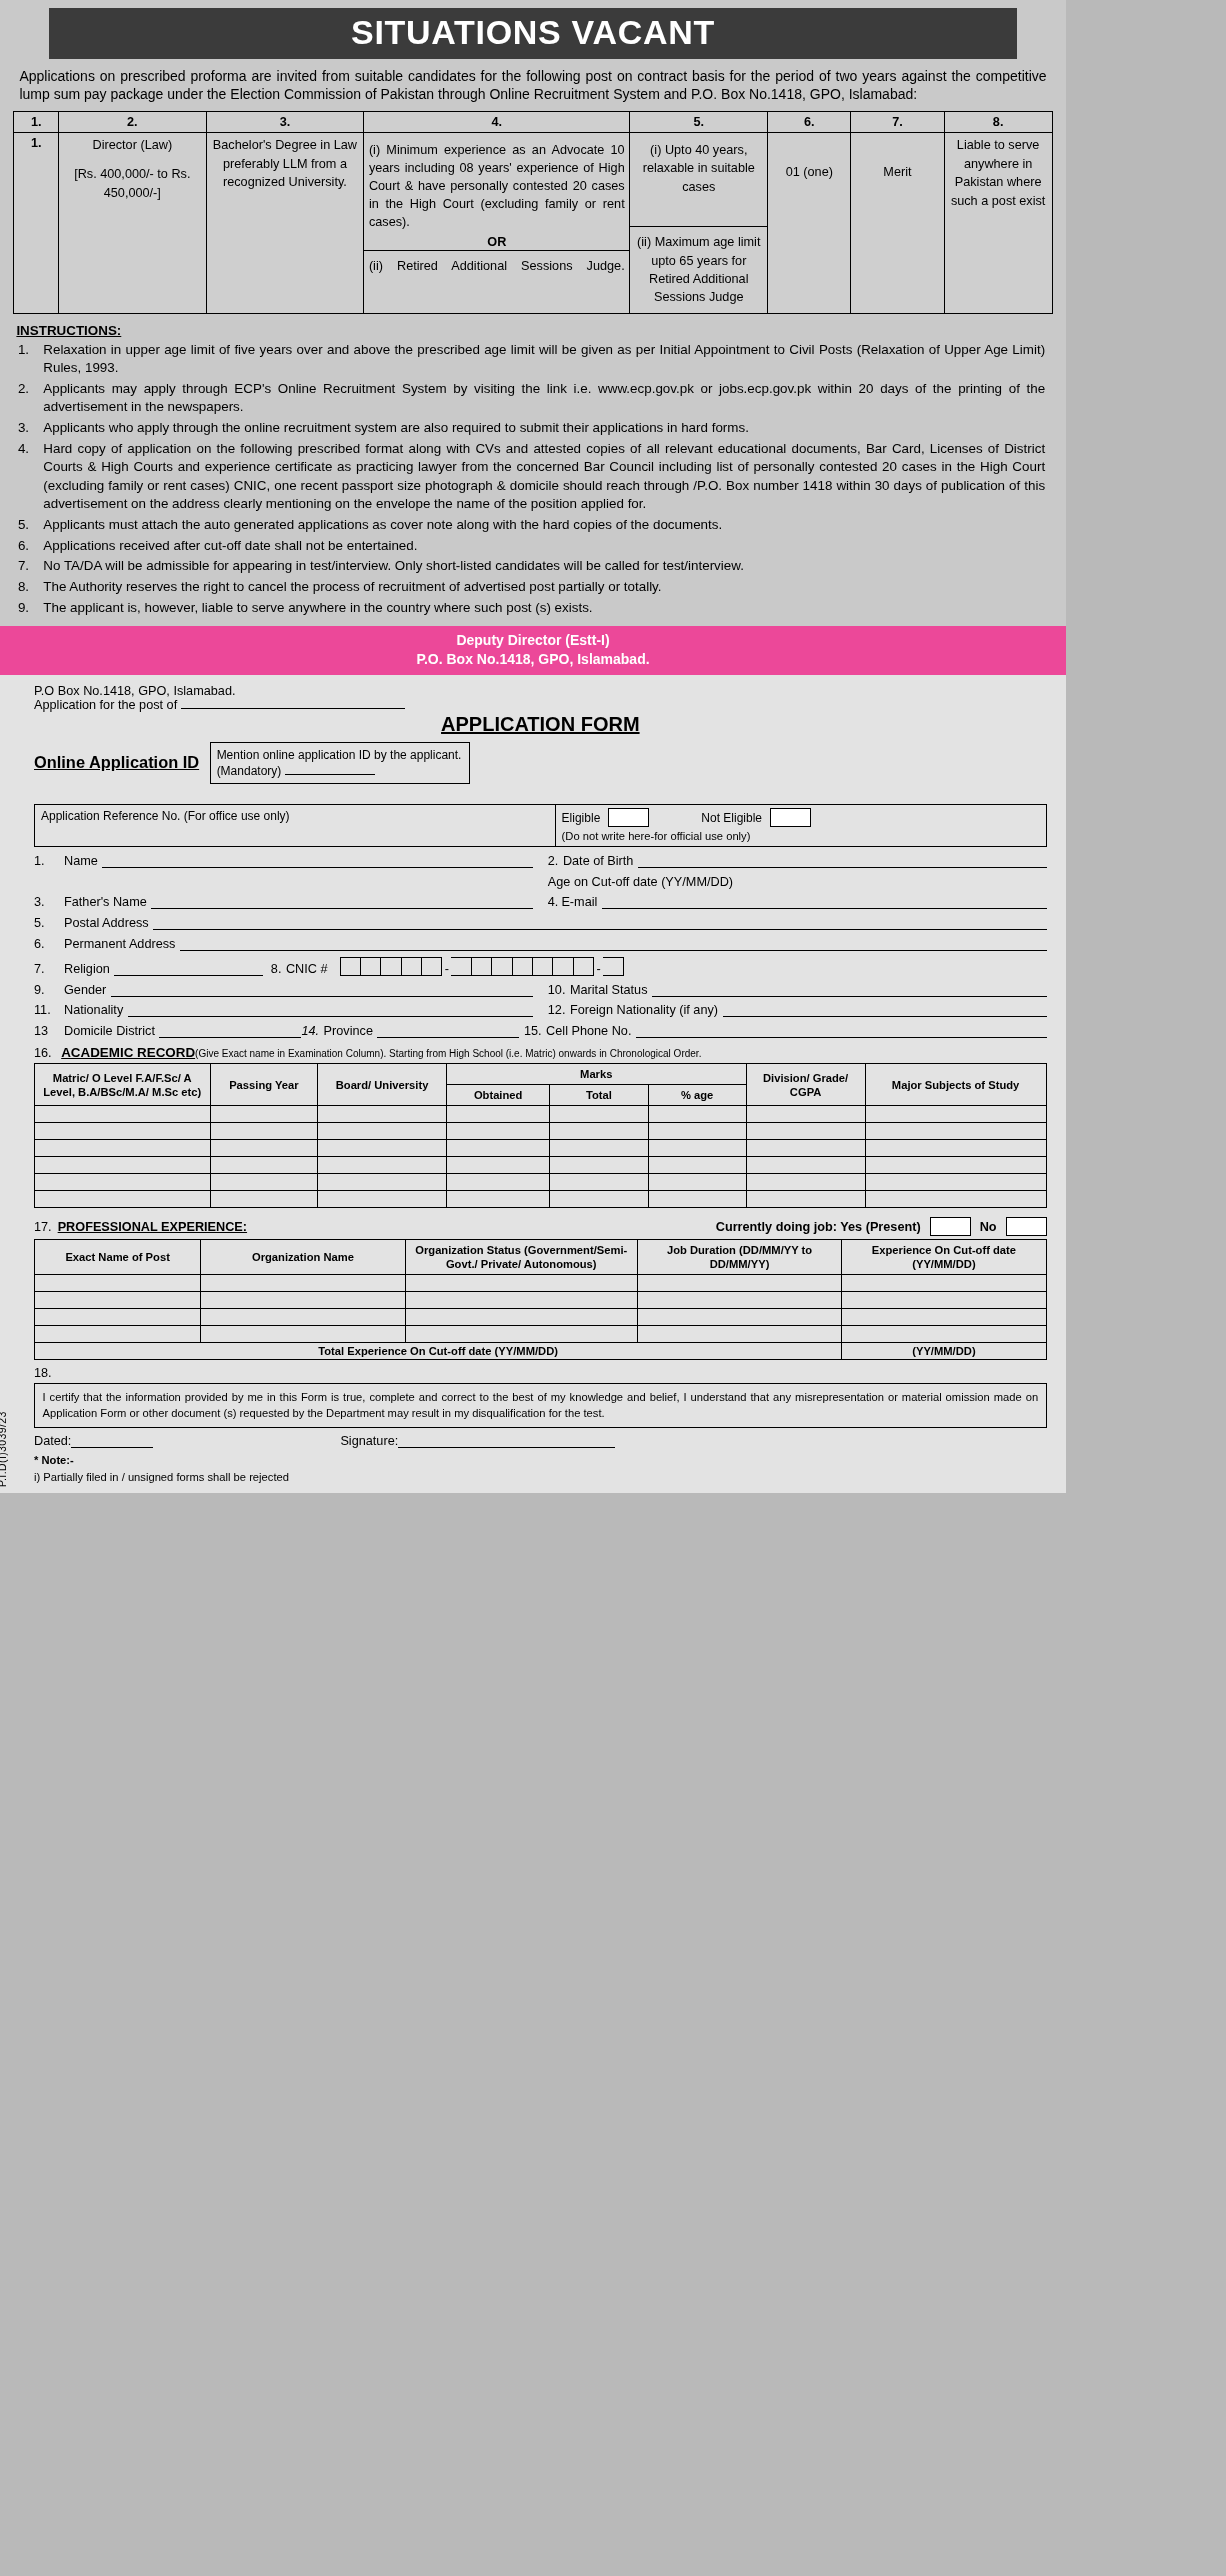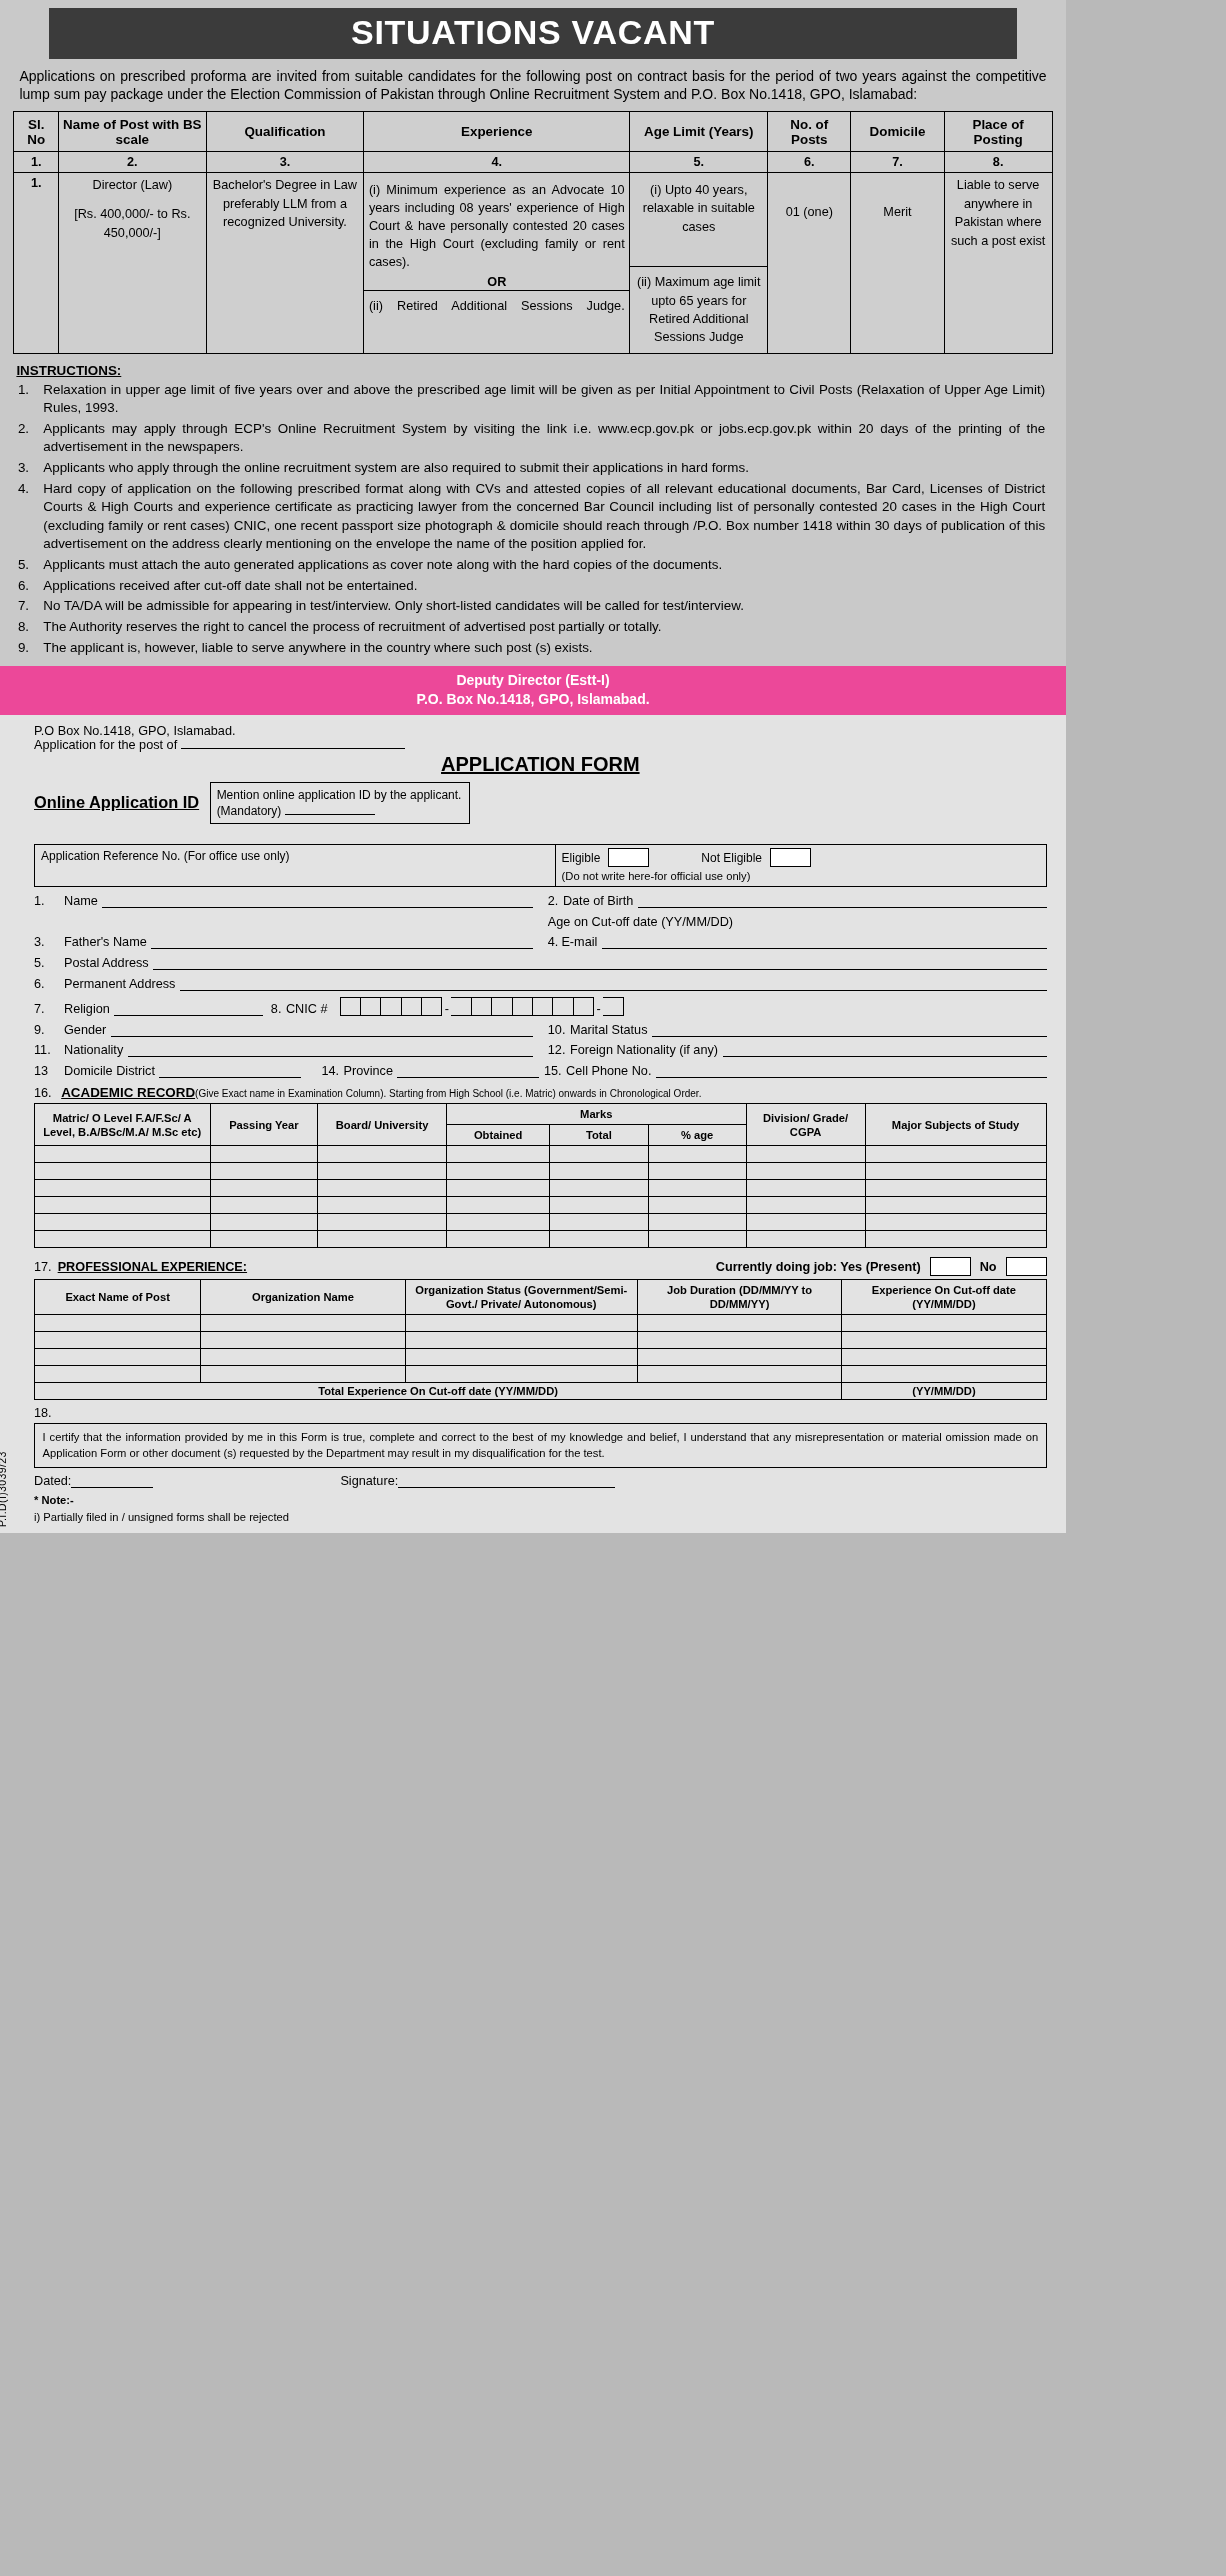--- a/index.html
+++ b/index.html
@@ -160,30 +160,20 @@
       <col style="width:34px">
       <col style="width:112px">
       <col style="width:120px">
       <col style="width:202px">
       <col style="width:105px">
       <col style="width:63px">
       <col style="width:71px">
       <col style="width:82px">
     </colgroup>
     <tbody>
-        <tr>
-      <th>Sl. No</th>
-      <th>Name of Post with BS scale</th>
-      <th>Qualification</th>
-      <th>Experience</th>
-      <th>Age Limit (Years)</th>
-      <th>No. of Posts</th>
-      <th>Domicile</th>
-      <th>Place of Posting</th>
-    </tr>
     <tr>
       <td class="num">1.</td>
       <td class="num">2.</td>
       <td class="num">3.</td>
       <td class="num">4.</td>
       <td class="num">5.</td>
       <td class="num">6.</td>
       <td class="num">7.</td>
       <td class="num">8.</td>
     </tr>
@@ -386,21 +376,21 @@
           <span class="flab" style="margin-right:4.5px;">12.</span>
           <span class="flab">Foreign Nationality (if any)</span>
           <span class="fill"></span>
         </div>
       </div>
 
       <div class="frow">
         <span class="fnum">13</span>
         <span class="flab">Domicile District</span>
         <span class="fill" style="max-width:142px;"></span>
-        <span class="flab" style="margin-left:20px;">14.</span>
+        <span class="flab" style="margin-left:0;font-style:italic;">14.</span>
         <span class="flab">Province</span>
         <span class="fill" style="max-width:142px;"></span>
         <span class="flab" style="margin-left:4.5px;">15.</span>
         <span class="flab">Cell Phone No.</span>
         <span class="fill"></span>
       </div>
     </div>
 
     <div class="secthead">
       <span class="no">16.</span>

